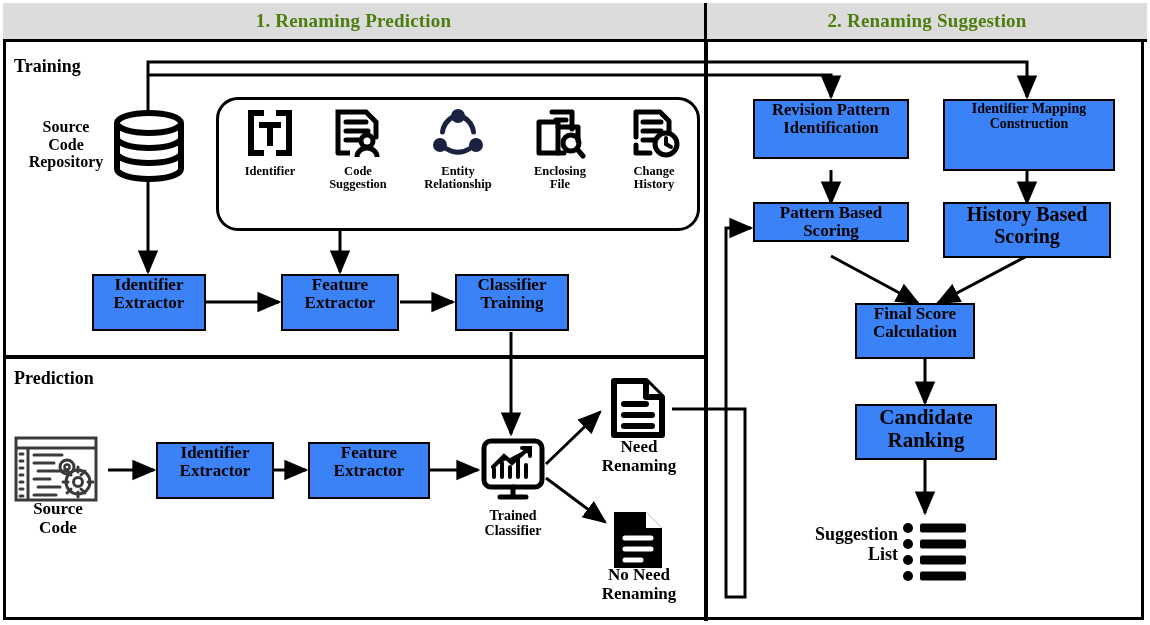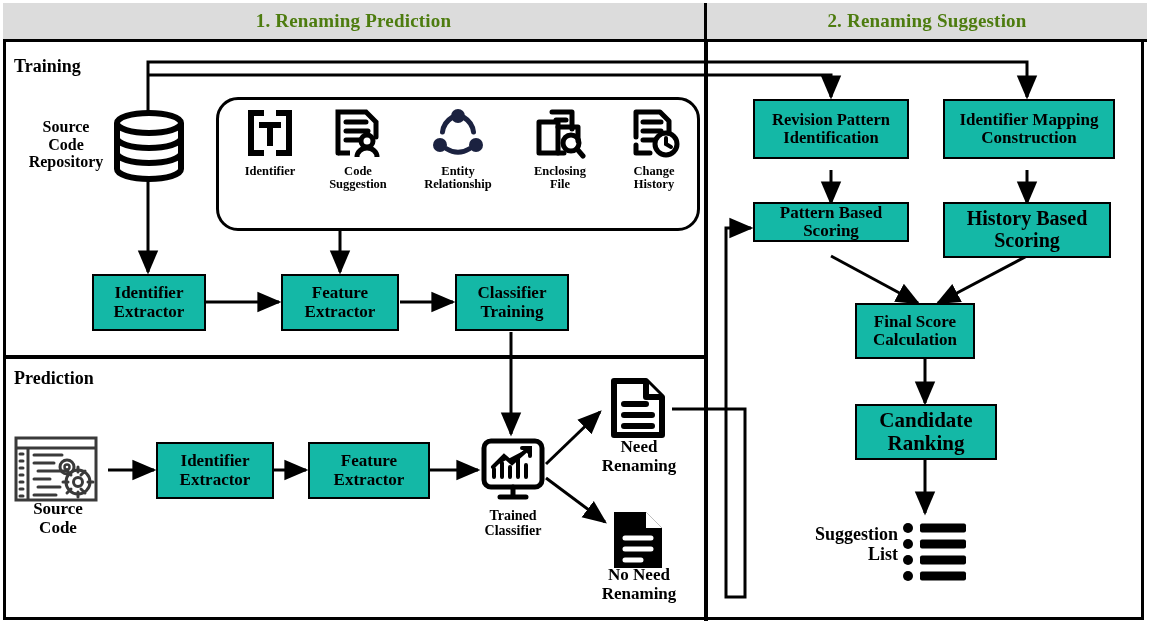--- a/index.html
+++ b/index.html
@@ -13,22 +13,22 @@
   .hdr-l{left:3px;width:704px;border-right:3px solid #000;}
   .hdr-r{left:707px;width:440px;}
   .hdr span{font-weight:bold;font-size:19px;color:#4d7c0f;letter-spacing:.2px;}
 
   .vdiv{position:absolute;left:704px;top:42px;width:4px;height:579px;background:#000;}
   .hdiv{position:absolute;left:3px;top:355px;width:704px;height:4px;background:#000;}
 
   .sect-lbl{position:absolute;font-weight:bold;font-size:18px;color:#000;}
 
   
-  .box{position:absolute;border:2.5px solid #000;background:#14b8a6;box-sizing:border-box;
-       display:flex;align-items:center;justify-content:center;text-align:center;
+  .box{position:absolute;border:2.5px solid #000;background:#3b82f6;box-sizing:border-box;
+       display:flex;justify-content:center;text-align:center;
        font-weight:bold;line-height:1.08;color:#000;}
   .box span{display:block;padding:0 3px;}
 
   
   .featpanel{position:absolute;left:216px;top:97px;width:484px;height:134px;
              border:3px solid #000;border-radius:22px;background:#fff;box-sizing:border-box;}
 
   .feat{position:absolute;width:96px;text-align:center;}
   .feat .ic{height:60px;display:flex;align-items:center;justify-content:center;}
   .feat .cap{font-weight:bold;font-size:12.5px;line-height:1.05;color:#000;margin-top:2px;}
@@ -314,21 +314,21 @@
     <div>No Need</div>
     <div>Renaming</div>
   </div>
 
   <div class="box" style="left:753px;top:99px;width:156px;height:60px;font-size:16.5px;">
     <span>
       <b>Revision Pattern</b><br>
       <b>Identification</b>
     </span>
   </div>
-  <div class="box" style="left:943px;top:99px;width:172px;height:60px;font-size:17px;">
+  <div class="box" style="left:943px;top:99px;width:172px;height:72px;font-size:14px;">
     <span>
       <b>Identifier Mapping</b><br>
       <b>Construction</b>
     </span>
   </div>
   <div class="box" style="left:753px;top:202px;width:156px;height:40px;font-size:17px;">
     <span>
       <b>Pattern Based</b><br>
       <b>Scoring</b>
     </span>

